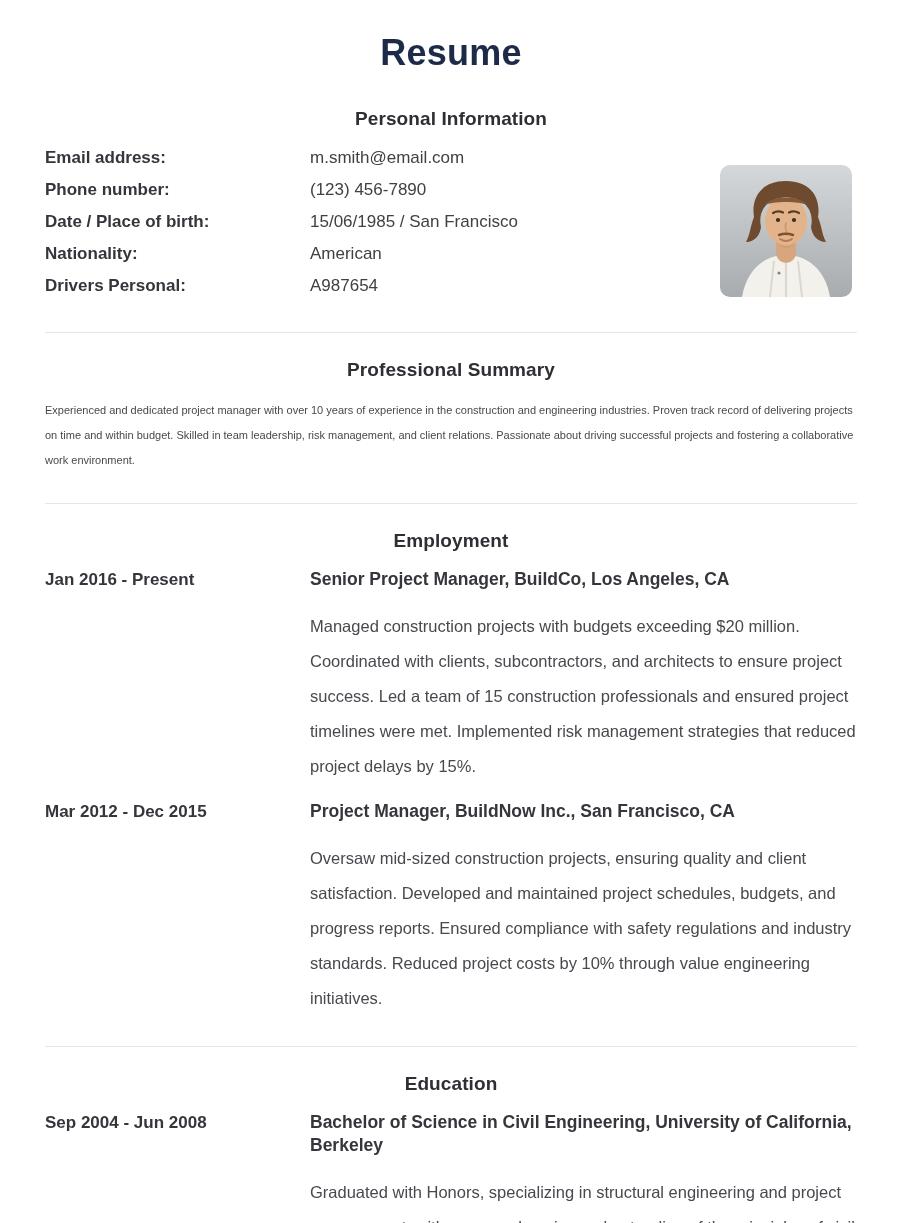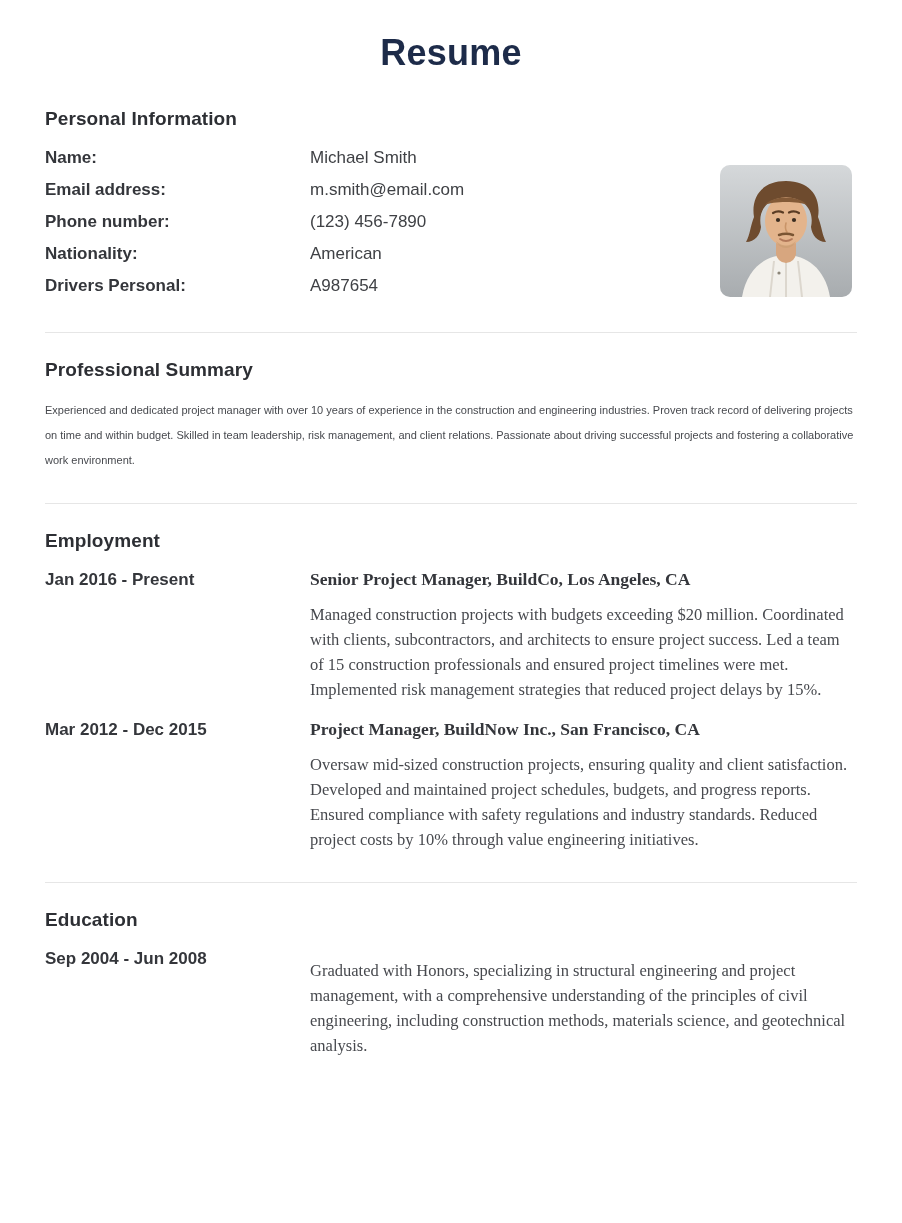--- a/index.html
+++ b/index.html
@@ -31,20 +31,21 @@
     font-weight: 700;
     color: var(--title_color);
     letter-spacing: 0.2px;
   }
   h2.sec-heading {
     margin-top: 26px;
     font-size: 19px;
     font-weight: 700;
     color: var(--heading_color);
     letter-spacing: 0.1px;
+    text-align: center;
   }
   h2.first { margin-top: 34px; }
   hr.divider {
     border: 0;
     border-top: 1px solid var(--divider_color);
     margin: 30px 0 0 0;
   }
   
   .info-grid { margin-top: 12px; }
   .info-row { display: flex; height: 32px; line-height: 32px; }
@@ -84,57 +85,57 @@
   .entry { display: flex; margin-top: 15px; }
   .entry:first-child { margin-top: 16px; }
   .entry-dates {
     width: 265px;
     flex: 0 0 265px;
     font-weight: 700;
     font-size: 17px;
     line-height: 23px;
     color: var(--label_color);
   }
-  .entry-body { flex: 1; max-width: 547px; font-family: Liberation Serif, serif; }
+  .entry-body { flex: 1; max-width: 547px; }
   .entry-title {
     font-weight: 700;
     font-size: 17.5px;
     line-height: 23px;
     color: var(--label_color);
   }
   .entry-desc {
-    margin-top: 11px;
+    margin-top: 18px;
     font-size: 16.5px;
-    line-height: 25px;
+    line-height: 35px;
     color: var(--body_color);
   }
   .entry + .entry { margin-top: 16px; }
   .employment .entry { margin-bottom: 8px; }
 </style>
 </head>
 <body>
 
 <div class="page">
 
   <h1 class="doc-title">Resume</h1>
 
   <section>
     <h2 class="sec-heading first">Personal Information</h2>
     <div class="info-grid">
       <div class="info-row">
-        <span class="info-label">Name:</span>
-        <span class="info-value">Michael Smith</span>
-      </div>
-      <div class="info-row">
         <span class="info-label">Email address:</span>
         <span class="info-value">m.smith@email.com</span>
       </div>
       <div class="info-row">
         <span class="info-label">Phone number:</span>
         <span class="info-value">(123) 456-7890</span>
+      </div>
+      <div class="info-row">
+        <span class="info-label">Date / Place of birth:</span>
+        <span class="info-value">15/06/1985 / San Francisco</span>
       </div>
       <div class="info-row">
         <span class="info-label">Nationality:</span>
         <span class="info-value">American</span>
       </div>
       <div class="info-row">
         <span class="info-label">Drivers Personal:</span>
         <span class="info-value">A987654</span>
       </div>
     </div>
@@ -205,19 +206,20 @@
   </section>
 
   <hr class="divider">
 
   <section>
     <h2 class="sec-heading">Education</h2>
     <div class="entries">
       <div class="entry">
         <div class="entry-dates">Sep 2004 - Jun 2008</div>
         <div class="entry-body">
+          <div class="entry-title">Bachelor of Science in Civil Engineering, University of California, Berkeley</div>
           <p class="entry-desc">Graduated with Honors, specializing in structural engineering and project management, with a comprehensive understanding of the principles of civil engineering, including construction methods, materials science, and geotechnical analysis.</p>
         </div>
       </div>
     </div>
   </section>
 
 </div>
 
 </body></html>

